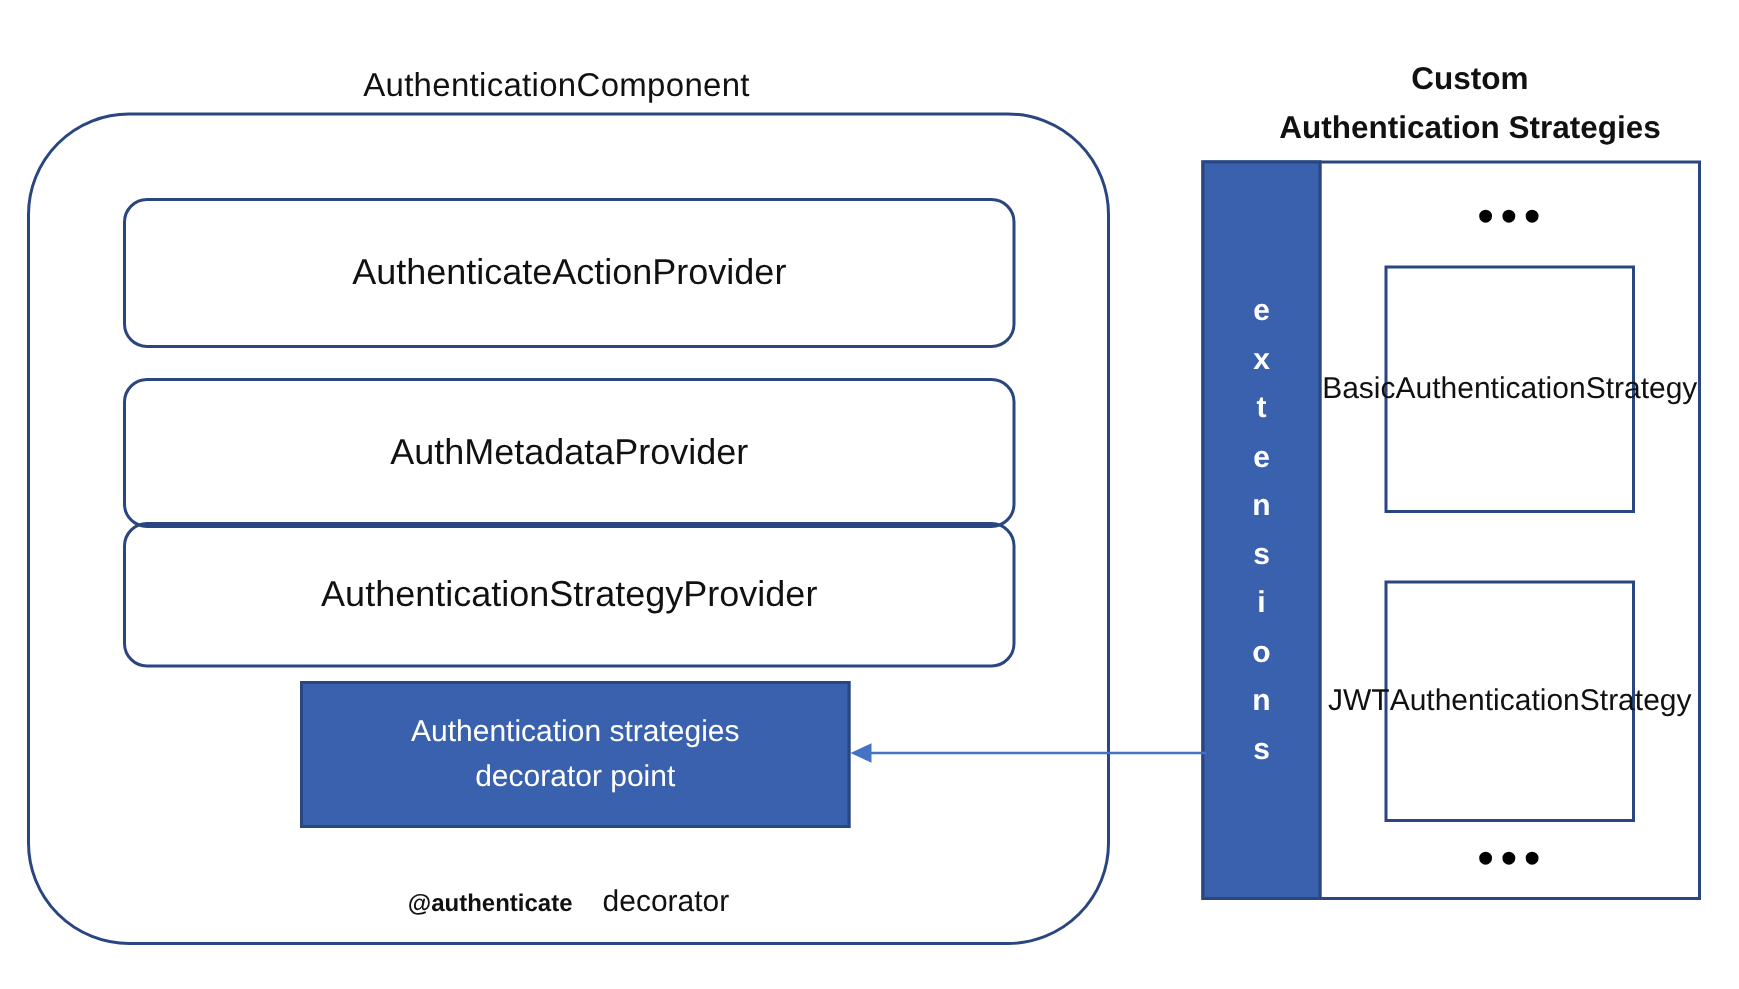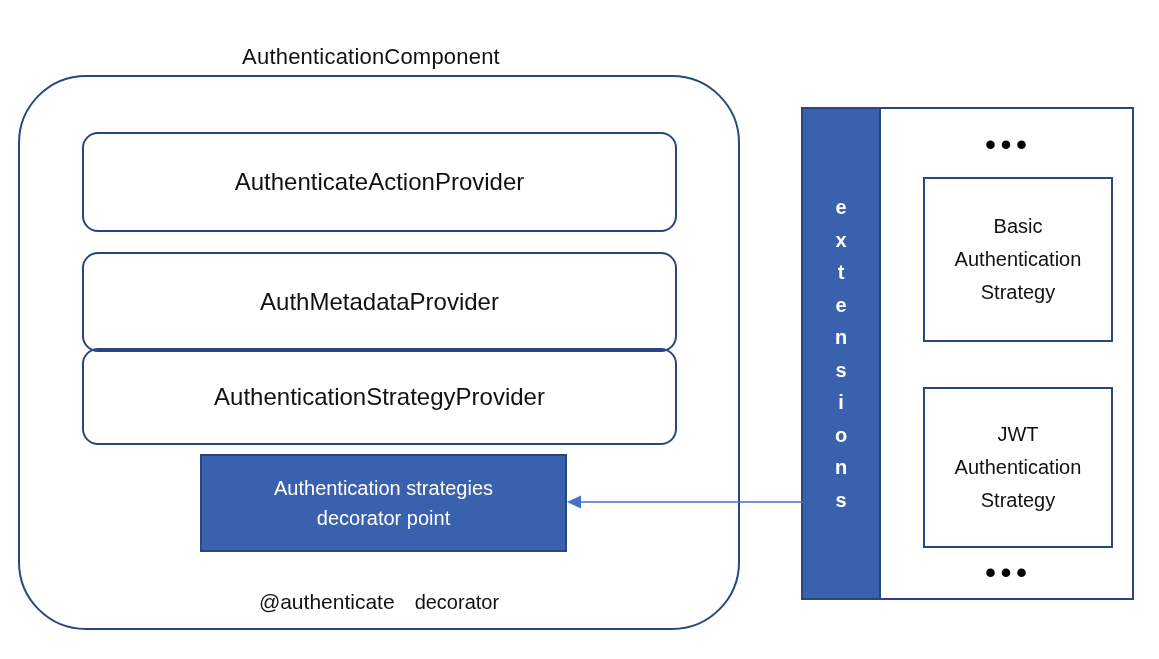--- a/index.html
+++ b/index.html
@@ -54,21 +54,21 @@
     display: flex; flex-direction: column; align-items: center; justify-content: center;
     color: var(--text-light);
     font-size: 20px; line-height: 30px;
     text-align: center;
   }
   .decorator {
     left: 18px; top: 590px; width: 722px;
     text-align: center;
     font-size: 20px;
   }
-  .decorator .bold { font-weight: normal; font-size: 21px; }
+  .decorator .bold { font-weight: bold; font-size: 16px; }
   .decorator .reg { margin-left: 20px; }
 
   
   .right-title {
     left: 815px; top: 36px; width: 330px;
     text-align: center;
     font-weight: bold;
     font-size: 21px; line-height: 33px;
   }
   .right-container {
@@ -88,23 +88,23 @@
     left: 883px; width: 251px;
     text-align: center;
     font-size: 30px; font-weight: bold;
     letter-spacing: 5px;
     color: #000;
     line-height: 30px;
   }
   .dots.top { top: 130px; }
   .dots.bottom { top: 558px; }
   .strategy-box {
-    left: 923px; width: 190px;
+    left: 923px; width: 167px;
     border: 2px solid var(--border);
-    display: flex; flex-direction: column; align-items: center; justify-content: center;
+    display: flex; flex-direction: row; align-items: center; justify-content: center;
     font-size: 20px; line-height: 33px;
     text-align: center;
     background: #ffffff;
   }
   .strategy-box.basic { top: 177px; height: 165px; }
   .strategy-box.jwt { top: 371px; height: 161px; margin-top: 16px; }
 
   
   .arrow-svg { left: 564px; top: 490px; }
   .arrow-line { stroke: var(--arrow); stroke-width: 1.7; }
@@ -131,20 +131,24 @@
 
   <div class="abs ext-point">
     <span>Authentication strategies</span>
     <span>decorator point</span>
   </div>
 
   <div class="abs decorator">
     <span class="bold">@authenticate</span><span class="reg">decorator</span>
   </div>
 
+  <div class="abs right-title">
+    <div>Custom</div>
+    <div>Authentication Strategies</div>
+  </div>
 
   <div class="abs right-container"></div>
 
   <div class="abs ext-bar" aria-label="extensions">
     <span>e</span>
     <span>x</span>
     <span>t</span>
     <span>e</span>
     <span>n</span>
     <span>s</span>

